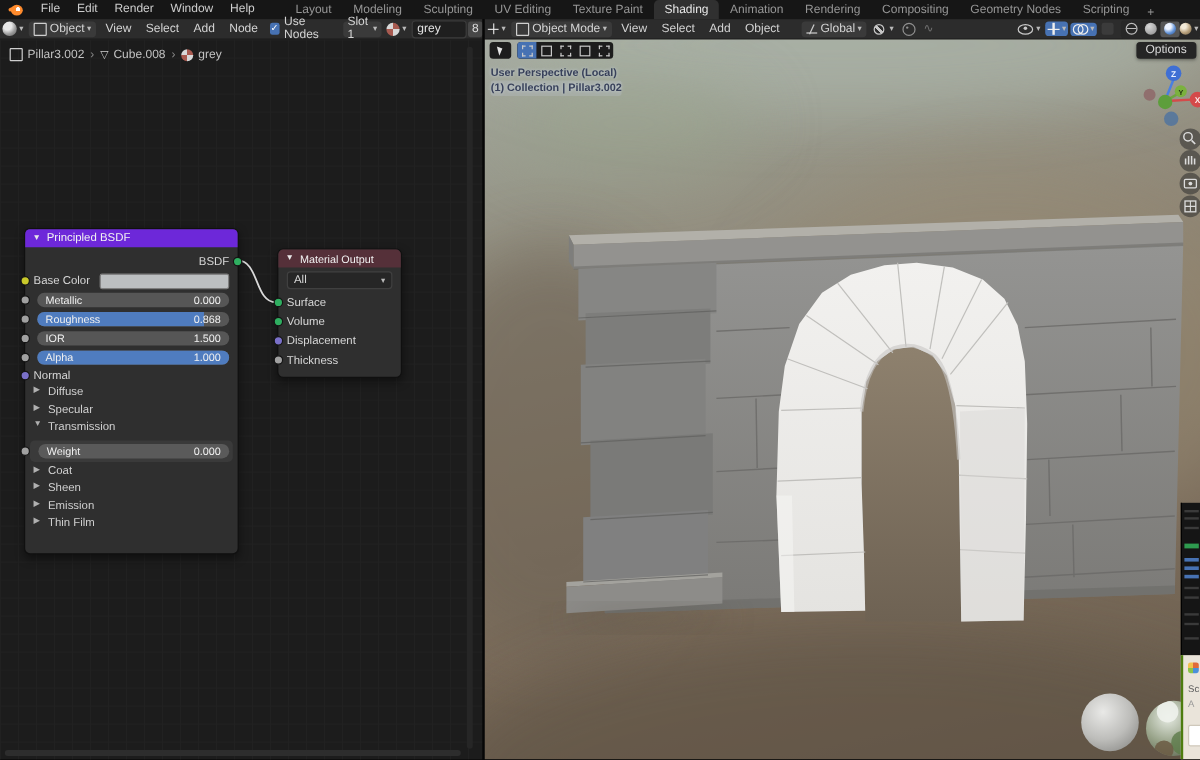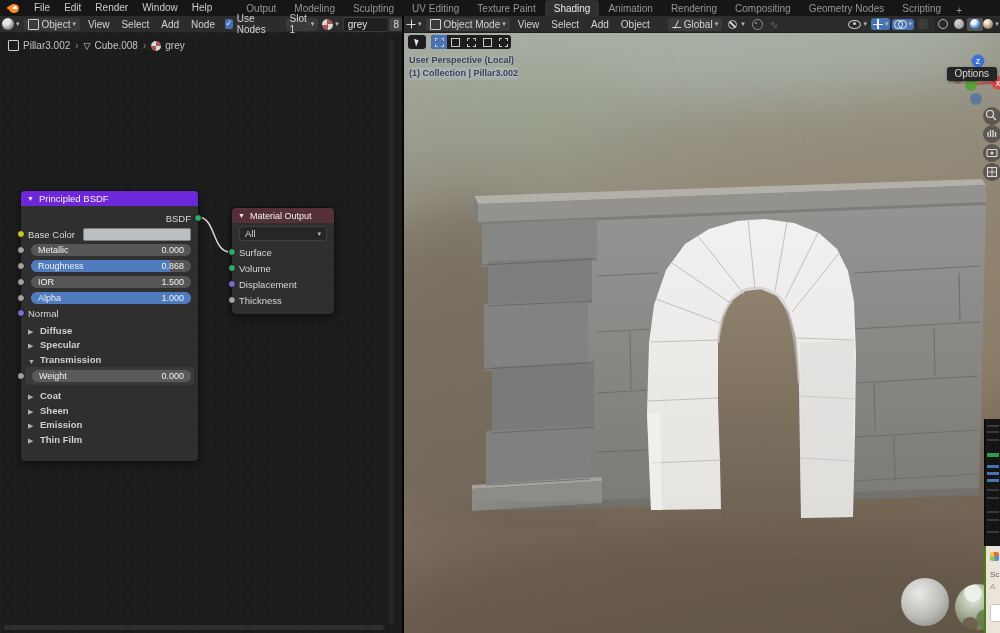--- a/index.html
+++ b/index.html
@@ -56,21 +56,21 @@
   .scrollv{position:absolute;right:8px;top:6px;width:5px;height:585px;background:#262626;
            border-radius:3px;}
   
   .node{position:absolute;background:#2f2f2f;border:1px solid #101010;border-radius:5px;
         box-shadow:0 3px 8px rgba(0,0,0,.45);font-size:9.5px;color:#d8d8d8;}
   .node-head{height:15px;border-radius:4px 4px 0 0;display:flex;align-items:center;
              padding:0 6px;color:#f2f2f2;}
   .node-head .chevw{font-size:7px;margin-right:5px;color:#e8e8e8;}
   .nrow{height:16px;display:flex;align-items:center;padding:0 7px;position:relative;}
   .nrow.right{justify-content:flex-end;}
-  .panelrow{height:14.5px;display:flex;align-items:flex-end;padding:0 7px;color:#d0d0d0;font-weight:bold;}
+  .panelrow{height:14.5px;display:flex;align-items:flex-start;padding:0 7px;color:#d0d0d0;}
   .panelrow .pchev{width:12px;color:#b0b0b0;font-size:7px;}
   .slider{position:relative;height:12px;border-radius:6px;background:#565656;flex:1;
           margin-left:3px;display:flex;align-items:center;justify-content:space-between;
           padding:0 7px;font-size:9px;color:#f0f0f0;overflow:hidden;}
   .slider .fill{position:absolute;left:0;top:0;bottom:0;background:#4f7cbf;}
   .slider span{position:relative;z-index:1;}
   .sock{position:absolute;width:8px;height:8px;border-radius:50%;border:1px solid #141414;
         box-sizing:border-box;}
   .swatch{flex:1;height:11px;margin-left:8px;border-radius:2px;background:#bcbfc1;
           border:1px solid #7e7e7e;}
@@ -89,21 +89,21 @@
   .toolrow{position:absolute;left:4px;top:2px;display:flex;align-items:center;}
   .toolbtn{width:18px;height:14px;background:#1d1d1d;border-radius:3px;margin-right:5px;
            display:flex;align-items:center;justify-content:center;}
   .selgroup{display:flex;background:#1d1d1d;border-radius:3px;overflow:hidden;}
   .selbtn{width:16px;height:14px;display:flex;align-items:center;justify-content:center;}
   .selbtn.active{background:#4772b3;}
   .dashsq{width:7px;height:7px;border:1px dashed #c9c9c9;}
   .cursor-tri{width:0;height:0;border-left:4px solid #e4e4e4;border-top:3px solid transparent;
               border-bottom:5px solid transparent;transform:rotate(-15deg);}
   .options-btn{position:absolute;right:3px;top:2px;height:14px;background:#252525;color:#d8d8d8;
-     font-size:10px;border-radius:3px;padding:0 8px;line-height:14px;box-shadow:0 1px 3px rgba(0,0,0,.4);margin-top:32px;}
+     font-size:10px;border-radius:3px;padding:0 8px;line-height:14px;box-shadow:0 1px 3px rgba(0,0,0,.4);}
   
   .tgl{display:flex;align-items:center;border-radius:3px;padding:1px 2px;margin:0 1px;}
   .tgl.on{background:#4772b3;}
   .eye{width:11px;height:7px;border:1px solid #c9c9c9;border-radius:50%;position:relative;}
   .eye::after{content:"";position:absolute;left:3.5px;top:1.5px;width:3px;height:3px;border-radius:50%;
               background:#c9c9c9;}
   .gizico{position:relative;width:10px;height:10px;}
   .gizico::before{content:"";position:absolute;left:4.5px;top:0;width:1.5px;height:10px;background:#eee;}
   .gizico::after{content:"";position:absolute;left:0;top:4.5px;width:10px;height:1.5px;background:#eee;}
   .ovlico{position:relative;width:12px;height:9px;}
@@ -152,21 +152,21 @@
     <div class="logo">
       <div class="tail"></div>
         <div class="ball"></div>
     </div>
     <span class="menu-item">File</span>
     <span class="menu-item">Edit</span>
     <span class="menu-item">Render</span>
     <span class="menu-item">Window</span>
     <span class="menu-item">Help</span>
     <div class="tabs">
-      <span class="tab">Output</span>
+      <span class="tab">Layout</span>
       <span class="tab">Modeling</span>
       <span class="tab">Sculpting</span>
       <span class="tab">UV Editing</span>
       <span class="tab">Texture Paint</span>
       <span class="tab active">Shading</span>
       <span class="tab">Animation</span>
       <span class="tab">Rendering</span>
       <span class="tab">Compositing</span>
       <span class="tab">Geometry Nodes</span>
       <span class="tab">Scripting</span>

